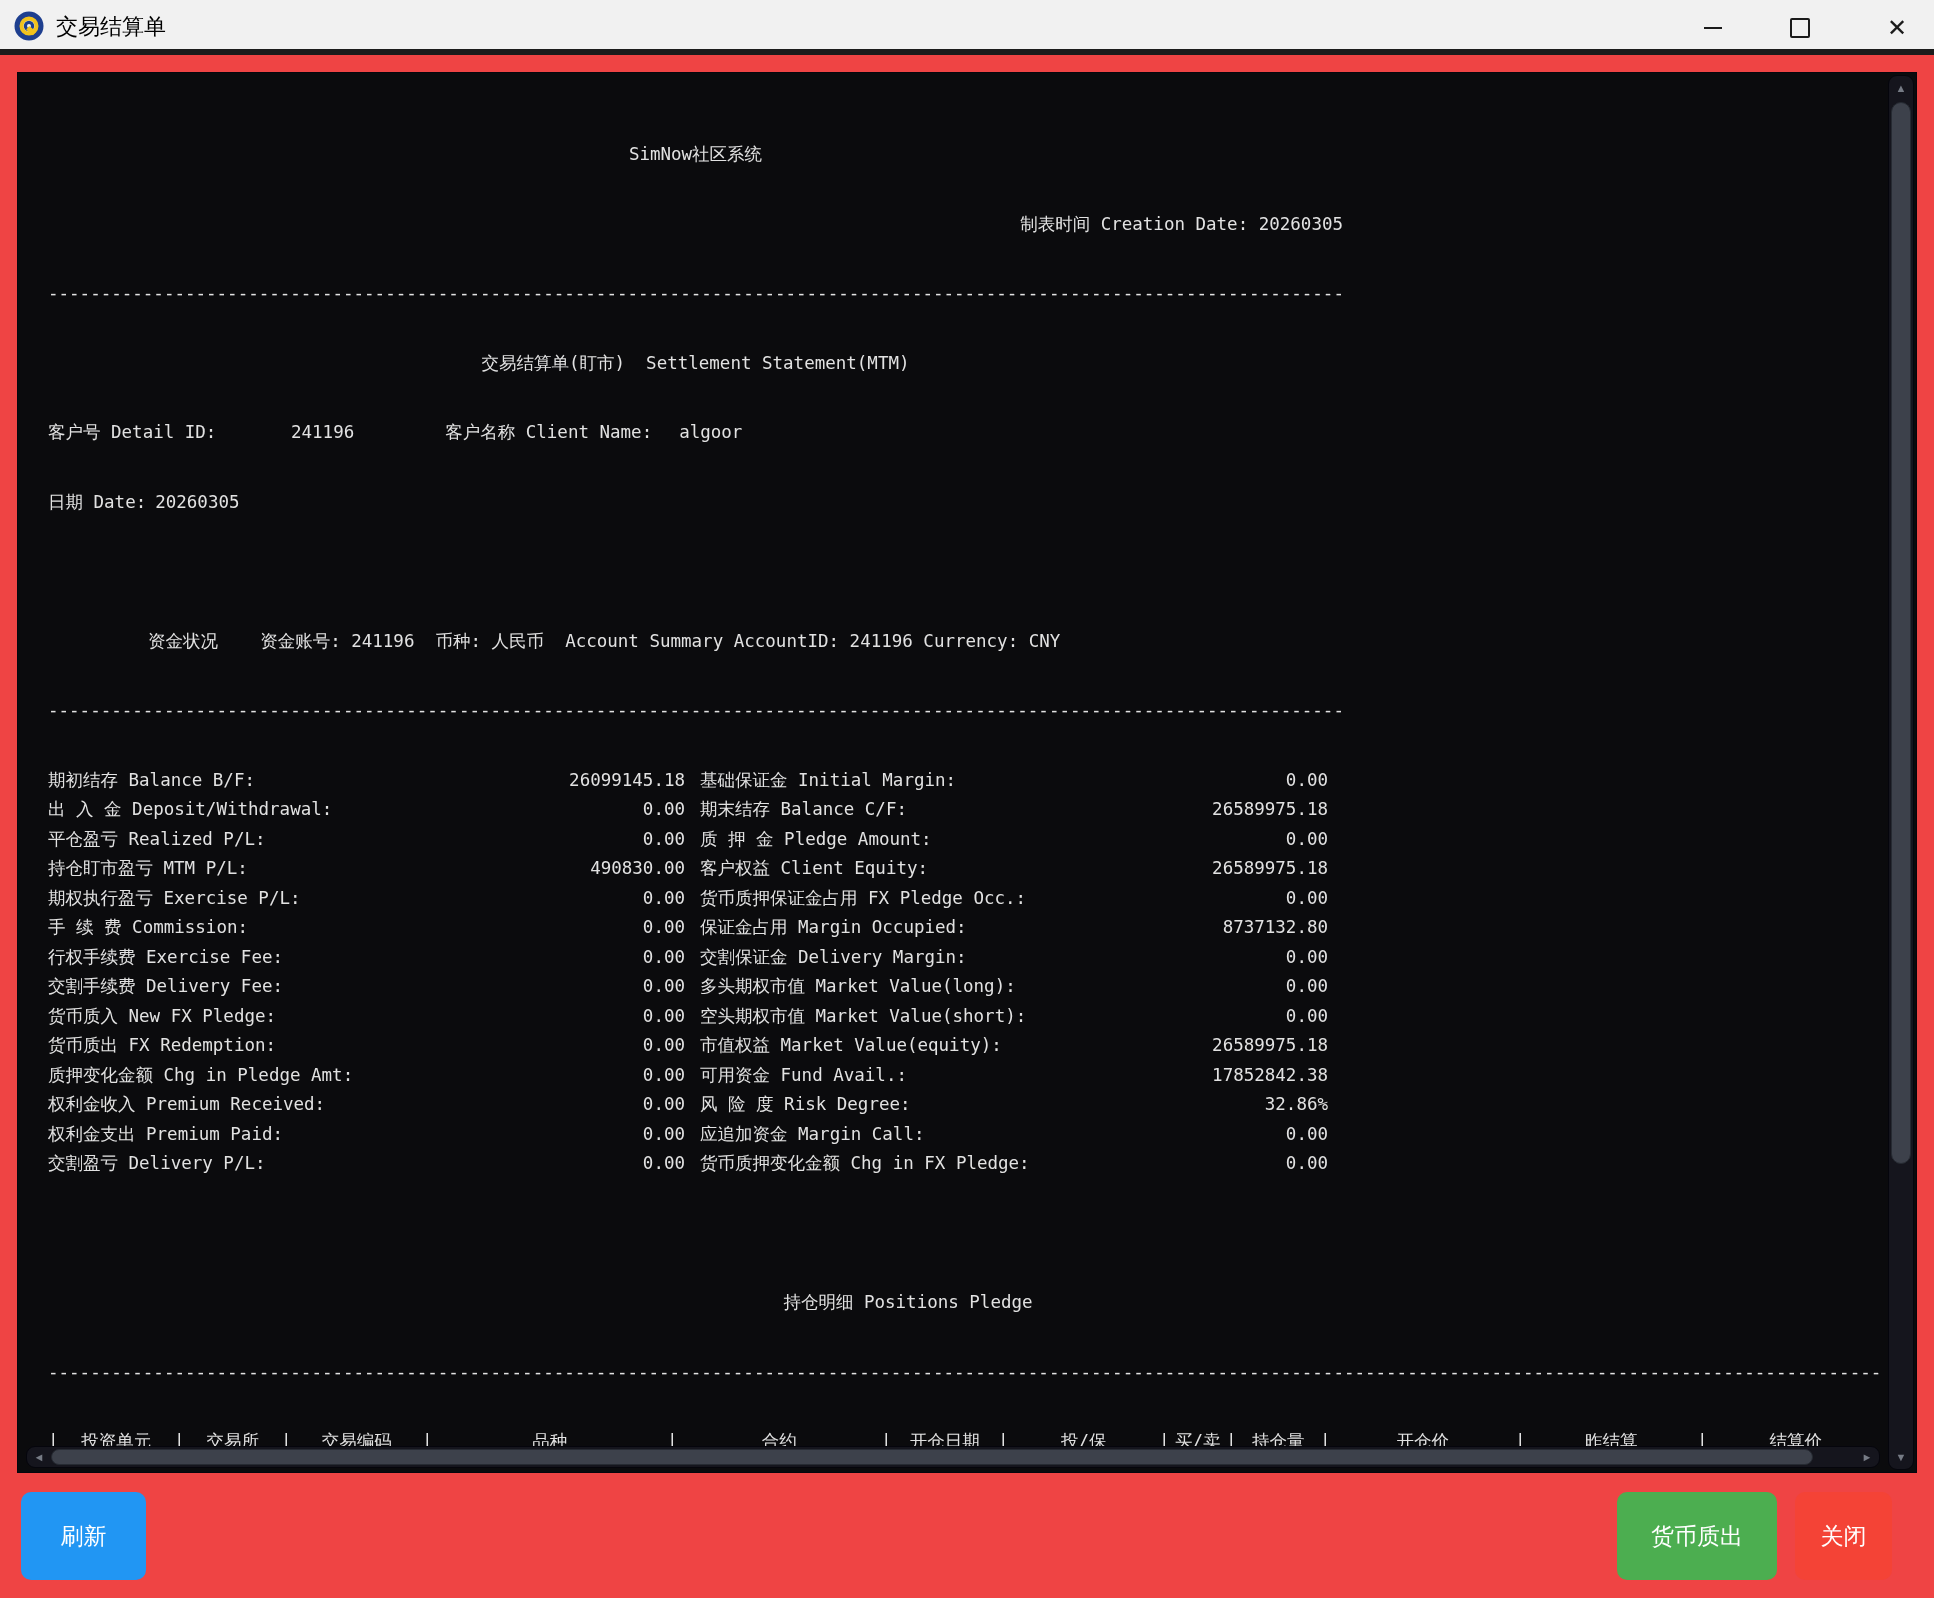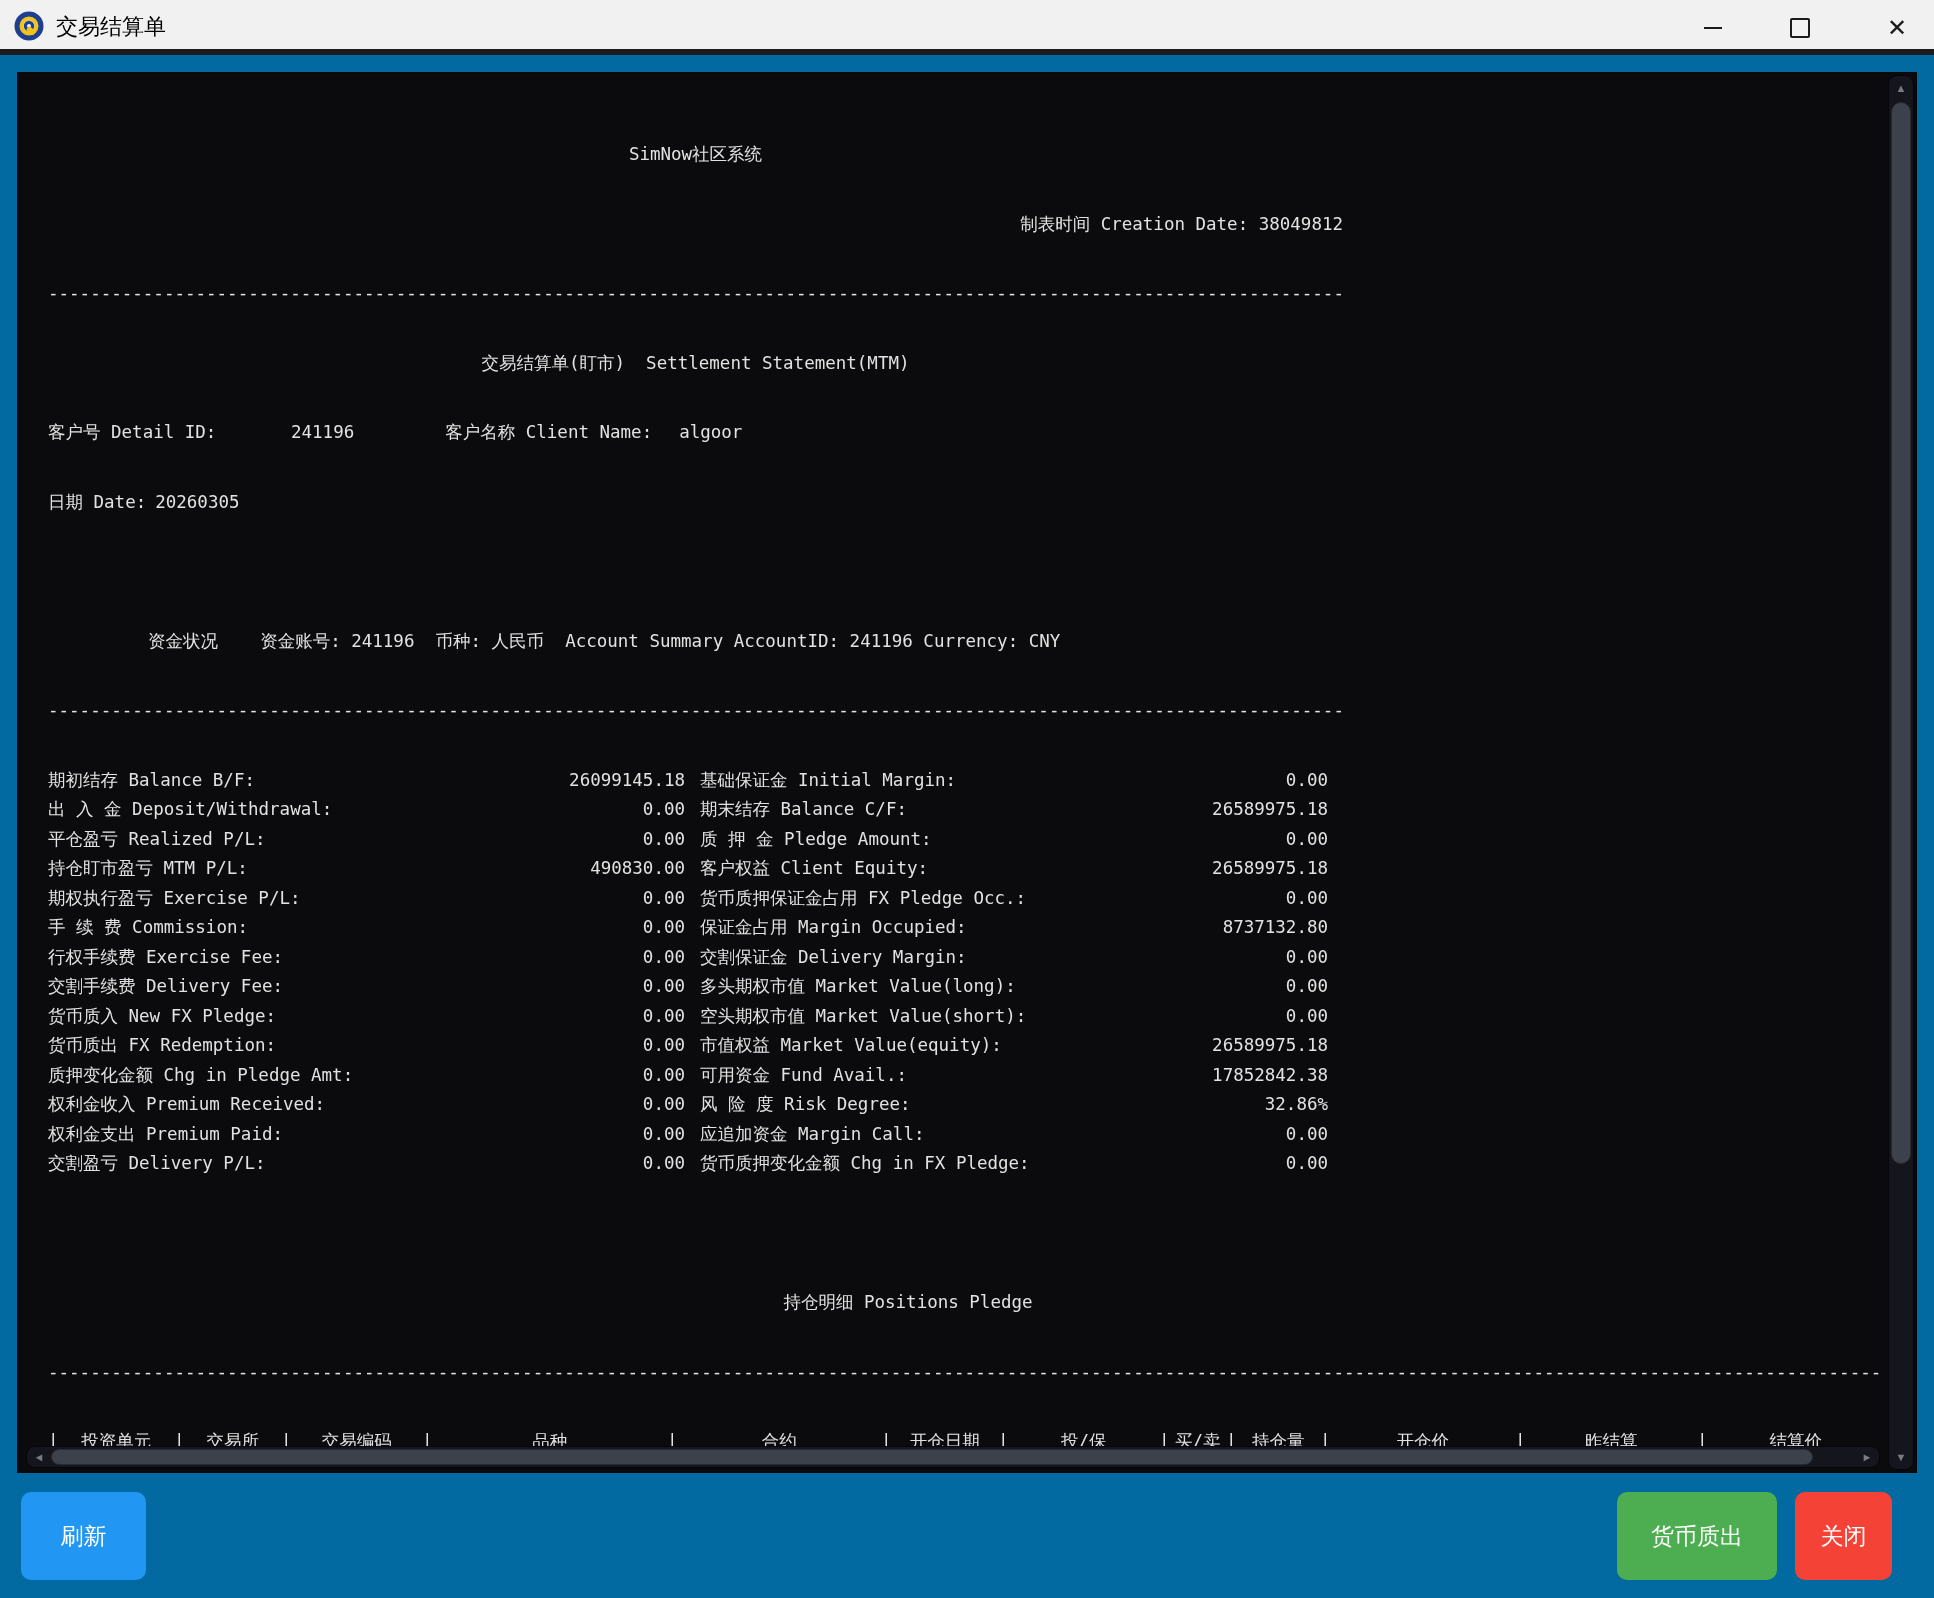--- a/index.html
+++ b/index.html
@@ -1,16 +1,16 @@
 <!DOCTYPE html>
 <html><head>
 <meta charset="utf-8">
 <style>
   html,body{margin:0;padding:0;background:#1f1f1f;}
-  .window{position:relative;width:1934px;height:1598px;background:#0369a1;overflow:hidden;
+  .window{position:relative;width:1934px;height:1598px;background:#ef4444;overflow:hidden;
           font-family:"Liberation Sans",sans-serif;}
   
   .titlebar{position:absolute;left:0;top:0;width:100%;height:55px;background:#f1f1f1;
             border-bottom:6px solid #1c1c1c;box-sizing:border-box;}
   .app-logo{position:absolute;left:14px;top:11px;width:30px;height:30px;}
   .app-title{position:absolute;left:56px;top:12px;font-size:22px;color:#000;}
   .winbtn{position:absolute;top:6px;width:44px;height:44px;display:flex;align-items:center;
           justify-content:center;color:#1b1b1b;cursor:default;}
   .winbtn.min{left:1691px;} .winbtn.max{left:1778px;} .winbtn.close{left:1875px;}
   .min-glyph{width:18px;height:0;border-top:2.5px solid #1b1b1b;}
@@ -83,21 +83,21 @@
         <div class="max-glyph"></div>
       </div>
     <div class="winbtn close">
         <div class="close-glyph">✕</div>
       </div>
   </div>
 
   <div class="frame">
     <div class="textarea">
       <div class="ln c">SimNow社区系统</div>
-      <div class="ln r">制表时间 Creation Date: 38049812</div>
+      <div class="ln r">制表时间 Creation Date: 20260305</div>
       <div class="ln">------------------------------------------------------------------------------------------------------------------------------------------------------------------------------------</div>
       <div class="ln c">交易结算单(盯市)  Settlement Statement(MTM)</div>
       <div class="ln"><span style="display:inline-block;width:243px;">客户号 Detail ID:</span><span>241196</span><span style="display:inline-block;position:absolute;margin-left:91px;"><span>客户名称 Client Name:</span><span style="margin-left:27px;">algoor</span></span></div>
       <div class="ln"><span>日期 Date:</span><span style="margin-left:9px;">20260305</span></div>
       <div class="ln"></div>
       <div class="ln indent">资金状况    资金账号: 241196  币种: 人民币  Account Summary AccountID: 241196 Currency: CNY</div>
       <div class="ln">------------------------------------------------------------------------------------------------------------------------------------------------------------------------------------</div>
       <div id="summary-rows"><div class="sumrow"><span class="ll">期初结存 Balance B/F:</span><span class="lv">26099145.18</span><span class="rl">基础保证金 Initial Margin:</span><span class="rv">0.00</span></div><div class="sumrow"><span class="ll">出 入 金 Deposit/Withdrawal:</span><span class="lv">0.00</span><span class="rl">期末结存 Balance C/F:</span><span class="rv">26589975.18</span></div><div class="sumrow"><span class="ll">平仓盈亏 Realized P/L:</span><span class="lv">0.00</span><span class="rl">质 押 金 Pledge Amount:</span><span class="rv">0.00</span></div><div class="sumrow"><span class="ll">持仓盯市盈亏 MTM P/L:</span><span class="lv">490830.00</span><span class="rl">客户权益 Client Equity:</span><span class="rv">26589975.18</span></div><div class="sumrow"><span class="ll">期权执行盈亏 Exercise P/L:</span><span class="lv">0.00</span><span class="rl">货币质押保证金占用 FX Pledge Occ.:</span><span class="rv">0.00</span></div><div class="sumrow"><span class="ll">手 续 费 Commission:</span><span class="lv">0.00</span><span class="rl">保证金占用 Margin Occupied:</span><span class="rv">8737132.80</span></div><div class="sumrow"><span class="ll">行权手续费 Exercise Fee:</span><span class="lv">0.00</span><span class="rl">交割保证金 Delivery Margin:</span><span class="rv">0.00</span></div><div class="sumrow"><span class="ll">交割手续费 Delivery Fee:</span><span class="lv">0.00</span><span class="rl">多头期权市值 Market Value(long):</span><span class="rv">0.00</span></div><div class="sumrow"><span class="ll">货币质入 New FX Pledge:</span><span class="lv">0.00</span><span class="rl">空头期权市值 Market Value(short):</span><span class="rv">0.00</span></div><div class="sumrow"><span class="ll">货币质出 FX Redemption:</span><span class="lv">0.00</span><span class="rl">市值权益 Market Value(equity):</span><span class="rv">26589975.18</span></div><div class="sumrow"><span class="ll">质押变化金额 Chg in Pledge Amt:</span><span class="lv">0.00</span><span class="rl">可用资金 Fund Avail.:</span><span class="rv">17852842.38</span></div><div class="sumrow"><span class="ll">权利金收入 Premium Received:</span><span class="lv">0.00</span><span class="rl">风 险 度 Risk Degree:</span><span class="rv">32.86%</span></div><div class="sumrow"><span class="ll">权利金支出 Premium Paid:</span><span class="lv">0.00</span><span class="rl">应追加资金 Margin Call:</span><span class="rv">0.00</span></div><div class="sumrow"><span class="ll">交割盈亏 Delivery P/L:</span><span class="lv">0.00</span><span class="rl">货币质押变化金额 Chg in FX Pledge:</span><span class="rv">0.00</span></div></div>
       <div class="ln"></div>
       <div class="ln midc">持仓明细 Positions Pledge</div>

